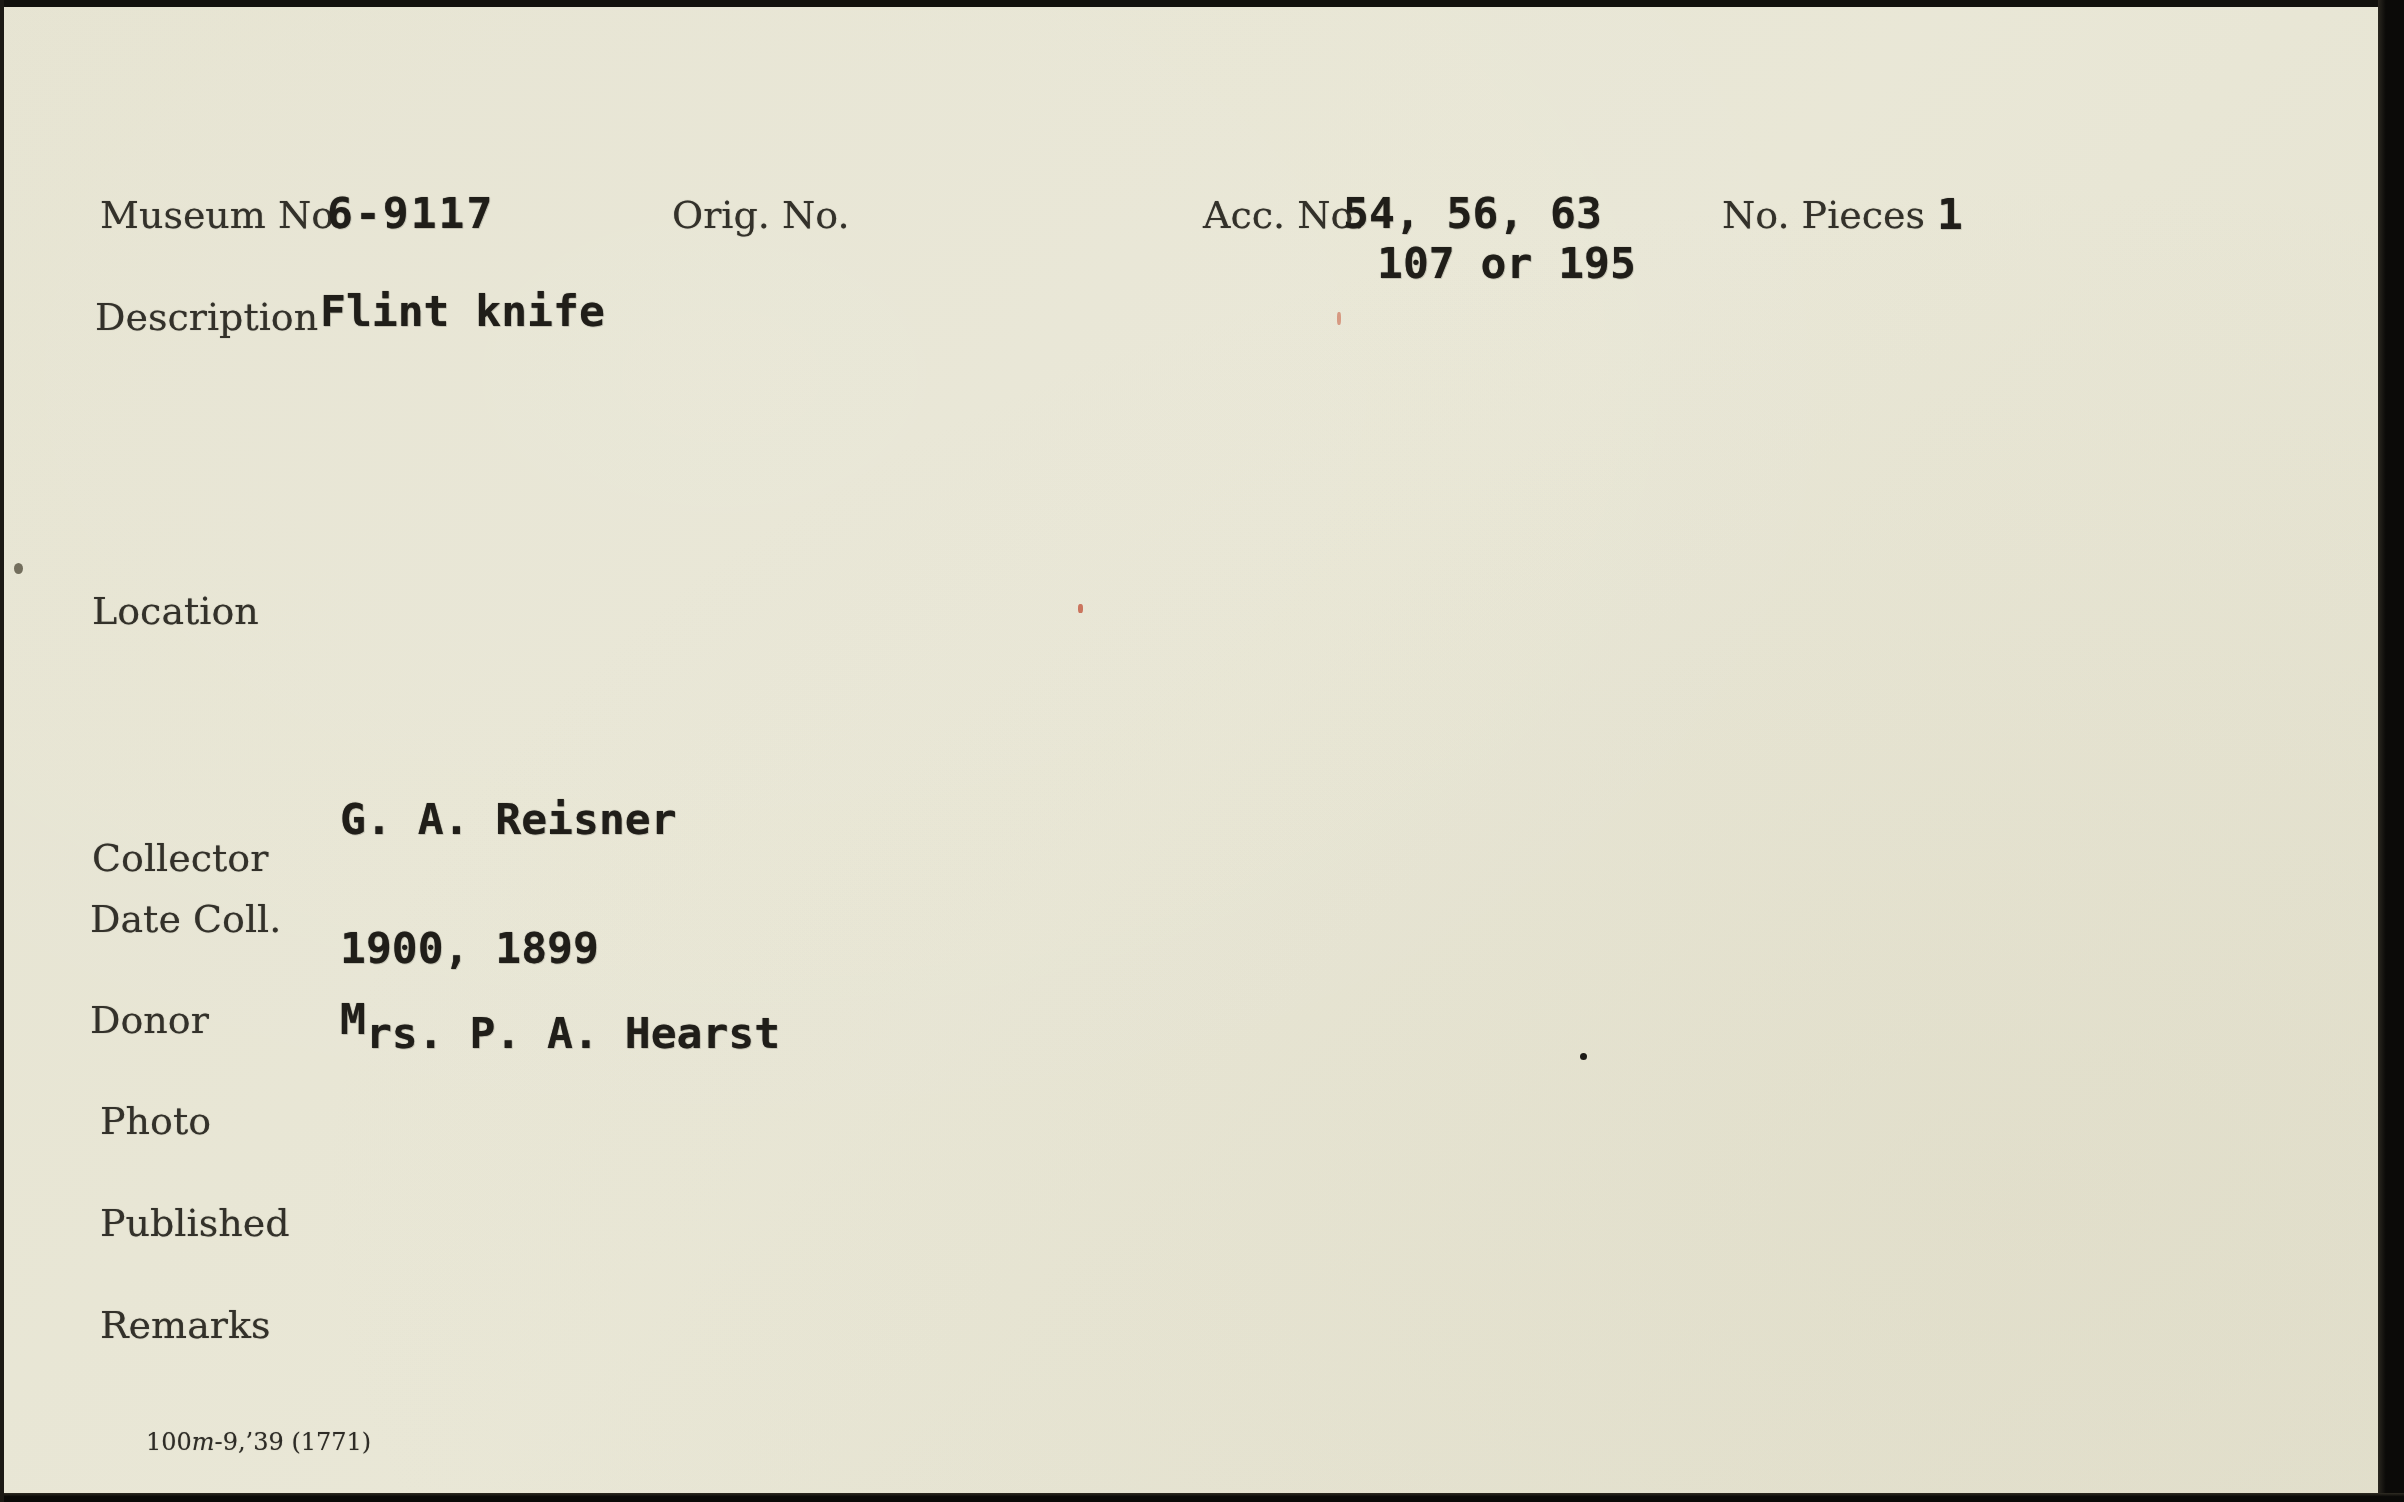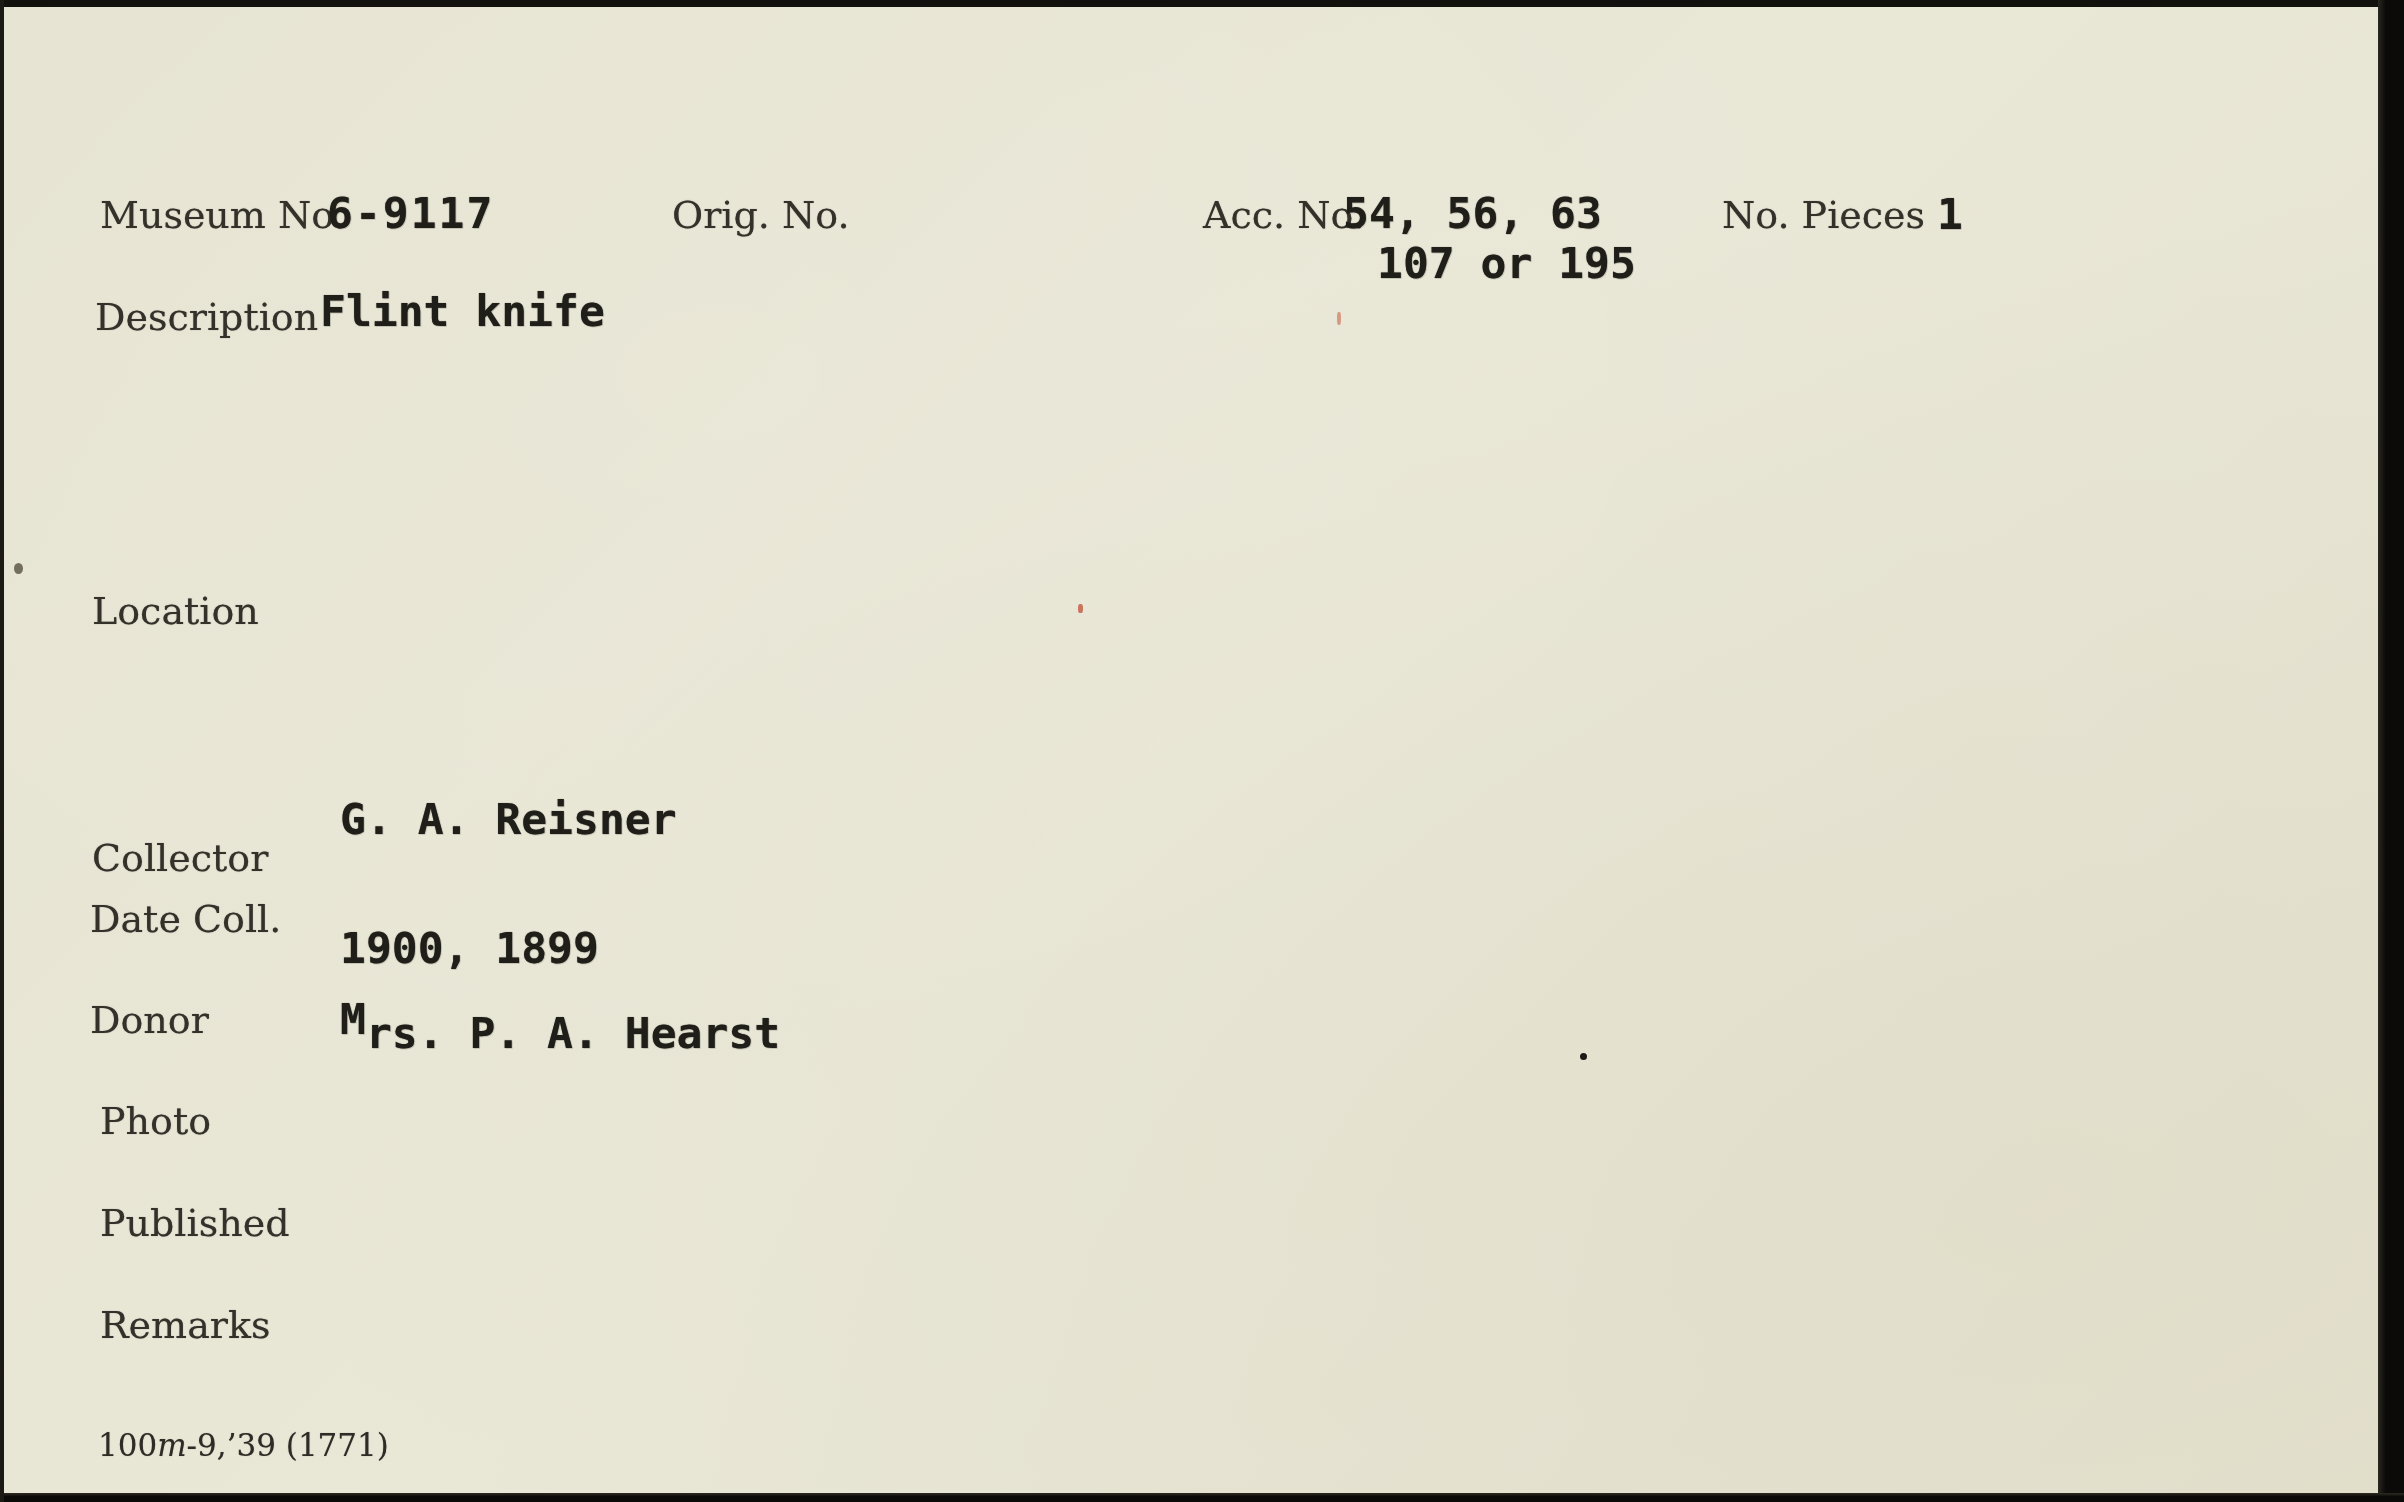--- a/index.html
+++ b/index.html
@@ -25,23 +25,24 @@
   .typed{
     font-family:"DejaVu Sans Mono","Liberation Mono", monospace;
     font-weight:bold;
     font-size:43px;line-height:1;
     color:#201e19;
     text-shadow:0 0 1px rgba(32,30,25,0.65), 1px 1px 0 rgba(32,30,25,0.12);
   }
   .raised{position:relative;top:-14px;}
   .footer-text{
     font-family:"DejaVu Serif", serif;
-    font-size:31px;line-height:1;
+    font-size:24px;line-height:1;
     color:#2e2c26;
     text-shadow:0 0 1px rgba(46,44,38,0.4);
+    margin-left:48px;
   }
   .footer-text .ital{font-style:italic;}
   
   .edge{position:absolute;background:#12110d;}
   .edge-top{left:0;top:0;width:2404px;height:7px;}
   .edge-right{right:0;top:0;width:26px;height:1502px;background:linear-gradient(to left,#0b0a08 70%,#2a271f);}
   .edge-bottom{left:0;bottom:0;width:2404px;height:9px;background:linear-gradient(to top,#0b0a08 60%,#2f2c23);}
   .edge-left{left:0;top:0;width:4px;height:1502px;background:#1c1a15;}
   
   .speck{position:absolute;border-radius:50%;}

